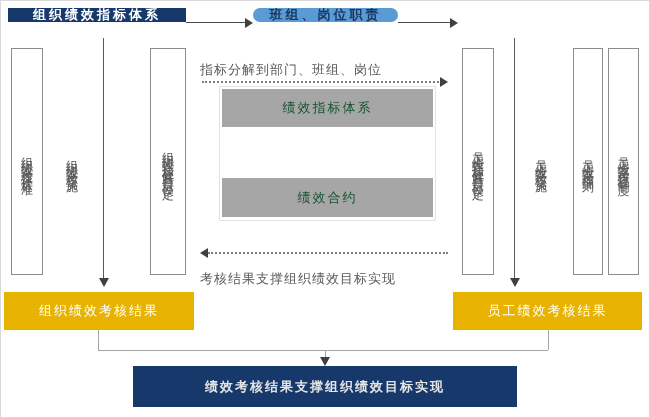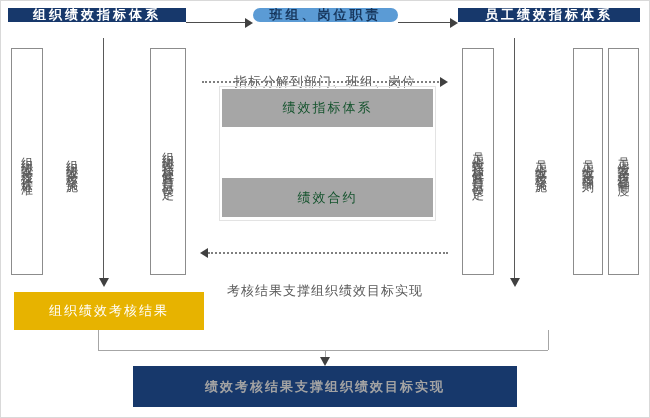--- a/index.html
+++ b/index.html
@@ -34,53 +34,52 @@
   .vline{position:absolute;width:0;border-left:1px solid #595959;}
   .dotline{position:absolute;height:0;border-top:2px dotted #7f7f7f;}
   .gline-h{position:absolute;height:0;border-top:1px solid #a6a6a6;}
   .gline-v{position:absolute;width:0;border-left:1px solid #a6a6a6;}
   .tri{position:absolute;width:0;height:0;}
   .tri-right{border-left:8px solid #404040;border-top:5px solid transparent;border-bottom:5px solid transparent;}
   .tri-left{border-right:8px solid #404040;border-top:5px solid transparent;border-bottom:5px solid transparent;}
   .tri-down{border-top:9px solid #404040;border-left:5px solid transparent;border-right:5px solid transparent;}
   
   .midlabel{
-    position:absolute;width:250px;text-align:center;font-size:13px;color:#595959;letter-spacing:1px;margin-top:12px;
+    position:absolute;width:250px;text-align:left;font-size:13px;color:#595959;letter-spacing:1px;
   }
   .gray-wrap{position:absolute;left:219px;top:86px;width:217px;height:135px;border:1px solid #e3e3e3;box-sizing:border-box;}
   .graybox{
     position:absolute;left:222px;width:211px;height:38px;background:#A6A6A6;color:#14532d;
     display:flex;align-items:center;justify-content:center;font-size:13px;letter-spacing:2px;
   }
   
   .goldbox{
     position:absolute;top:292px;height:38px;background:#E7B300;color:#ffffff;
     display:flex;align-items:center;justify-content:center;font-size:13px;letter-spacing:2px;
   }
   .finalbox{
-    position:absolute;left:133px;top:366px;width:384px;height:41px;background:#17386B;color:#a3a3a3;
+    position:absolute;left:133px;top:366px;width:384px;height:41px;background:#17386B;color:#e5e5e5;
     display:flex;align-items:center;justify-content:center;font-size:13px;font-weight:bold;letter-spacing:2px;
   }
 </style>
 </head>
 <body>
 
 <div class="stage">
 
   <div class="topbox navy" style="left:8px;width:178px;">组织绩效指标体系</div>
 
   <div class="hline" style="left:186px;top:22px;width:59px;"></div>
   <div class="tri tri-right" style="left:245px;top:18px;"></div>
 
   <div class="topbox lightblue" style="left:253px;width:145px;">班组、岗位职责</div>
 
   <div class="hline" style="left:398px;top:22px;width:52px;"></div>
   <div class="tri tri-right" style="left:450px;top:18px;"></div>
 
-  <div class="topbox navy" style="left:458px;width:182px;">员工绩效指标体系</div>
 
   <div class="vbox" style="left:11px;width:32px;">
     <span class="vtext">组织绩效考核评价标准</span>
   </div>
 
   <div class="vlabel" style="left:57px;width:30px;">
     <span class="vtext">组织绩效考核实施</span>
   </div>
 
   <div class="vline" style="left:103px;top:38px;height:240px;"></div>
@@ -114,22 +113,23 @@
   </div>
 
   <div class="vbox" style="left:573px;width:30px;">
     <span class="vtext">员工绩效考核细则</span>
   </div>
 
   <div class="vbox" style="left:608px;width:31px;">
     <span class="vtext">员工绩效考核流程制度</span>
   </div>
 
-  <div class="goldbox" style="left:14px;width:190px;">组织绩效考核结果</div>
+  <div class="goldbox" style="left:4px;width:190px;">组织绩效考核结果</div>
 
+  <div class="goldbox" style="left:453px;width:189px;">员工绩效考核结果</div>
 
   <div class="gline-v" style="left:98px;top:330px;height:20px;"></div>
   <div class="gline-h" style="left:98px;top:350px;width:228px;"></div>
   <div class="gline-v" style="left:548px;top:330px;height:20px;"></div>
   <div class="gline-h" style="left:326px;top:350px;width:222px;"></div>
   <div class="gline-v" style="left:325px;top:350px;height:8px;"></div>
   <div class="tri tri-down" style="left:320px;top:357px;"></div>
 
   <div class="finalbox">绩效考核结果支撑组织绩效目标实现</div>
 

